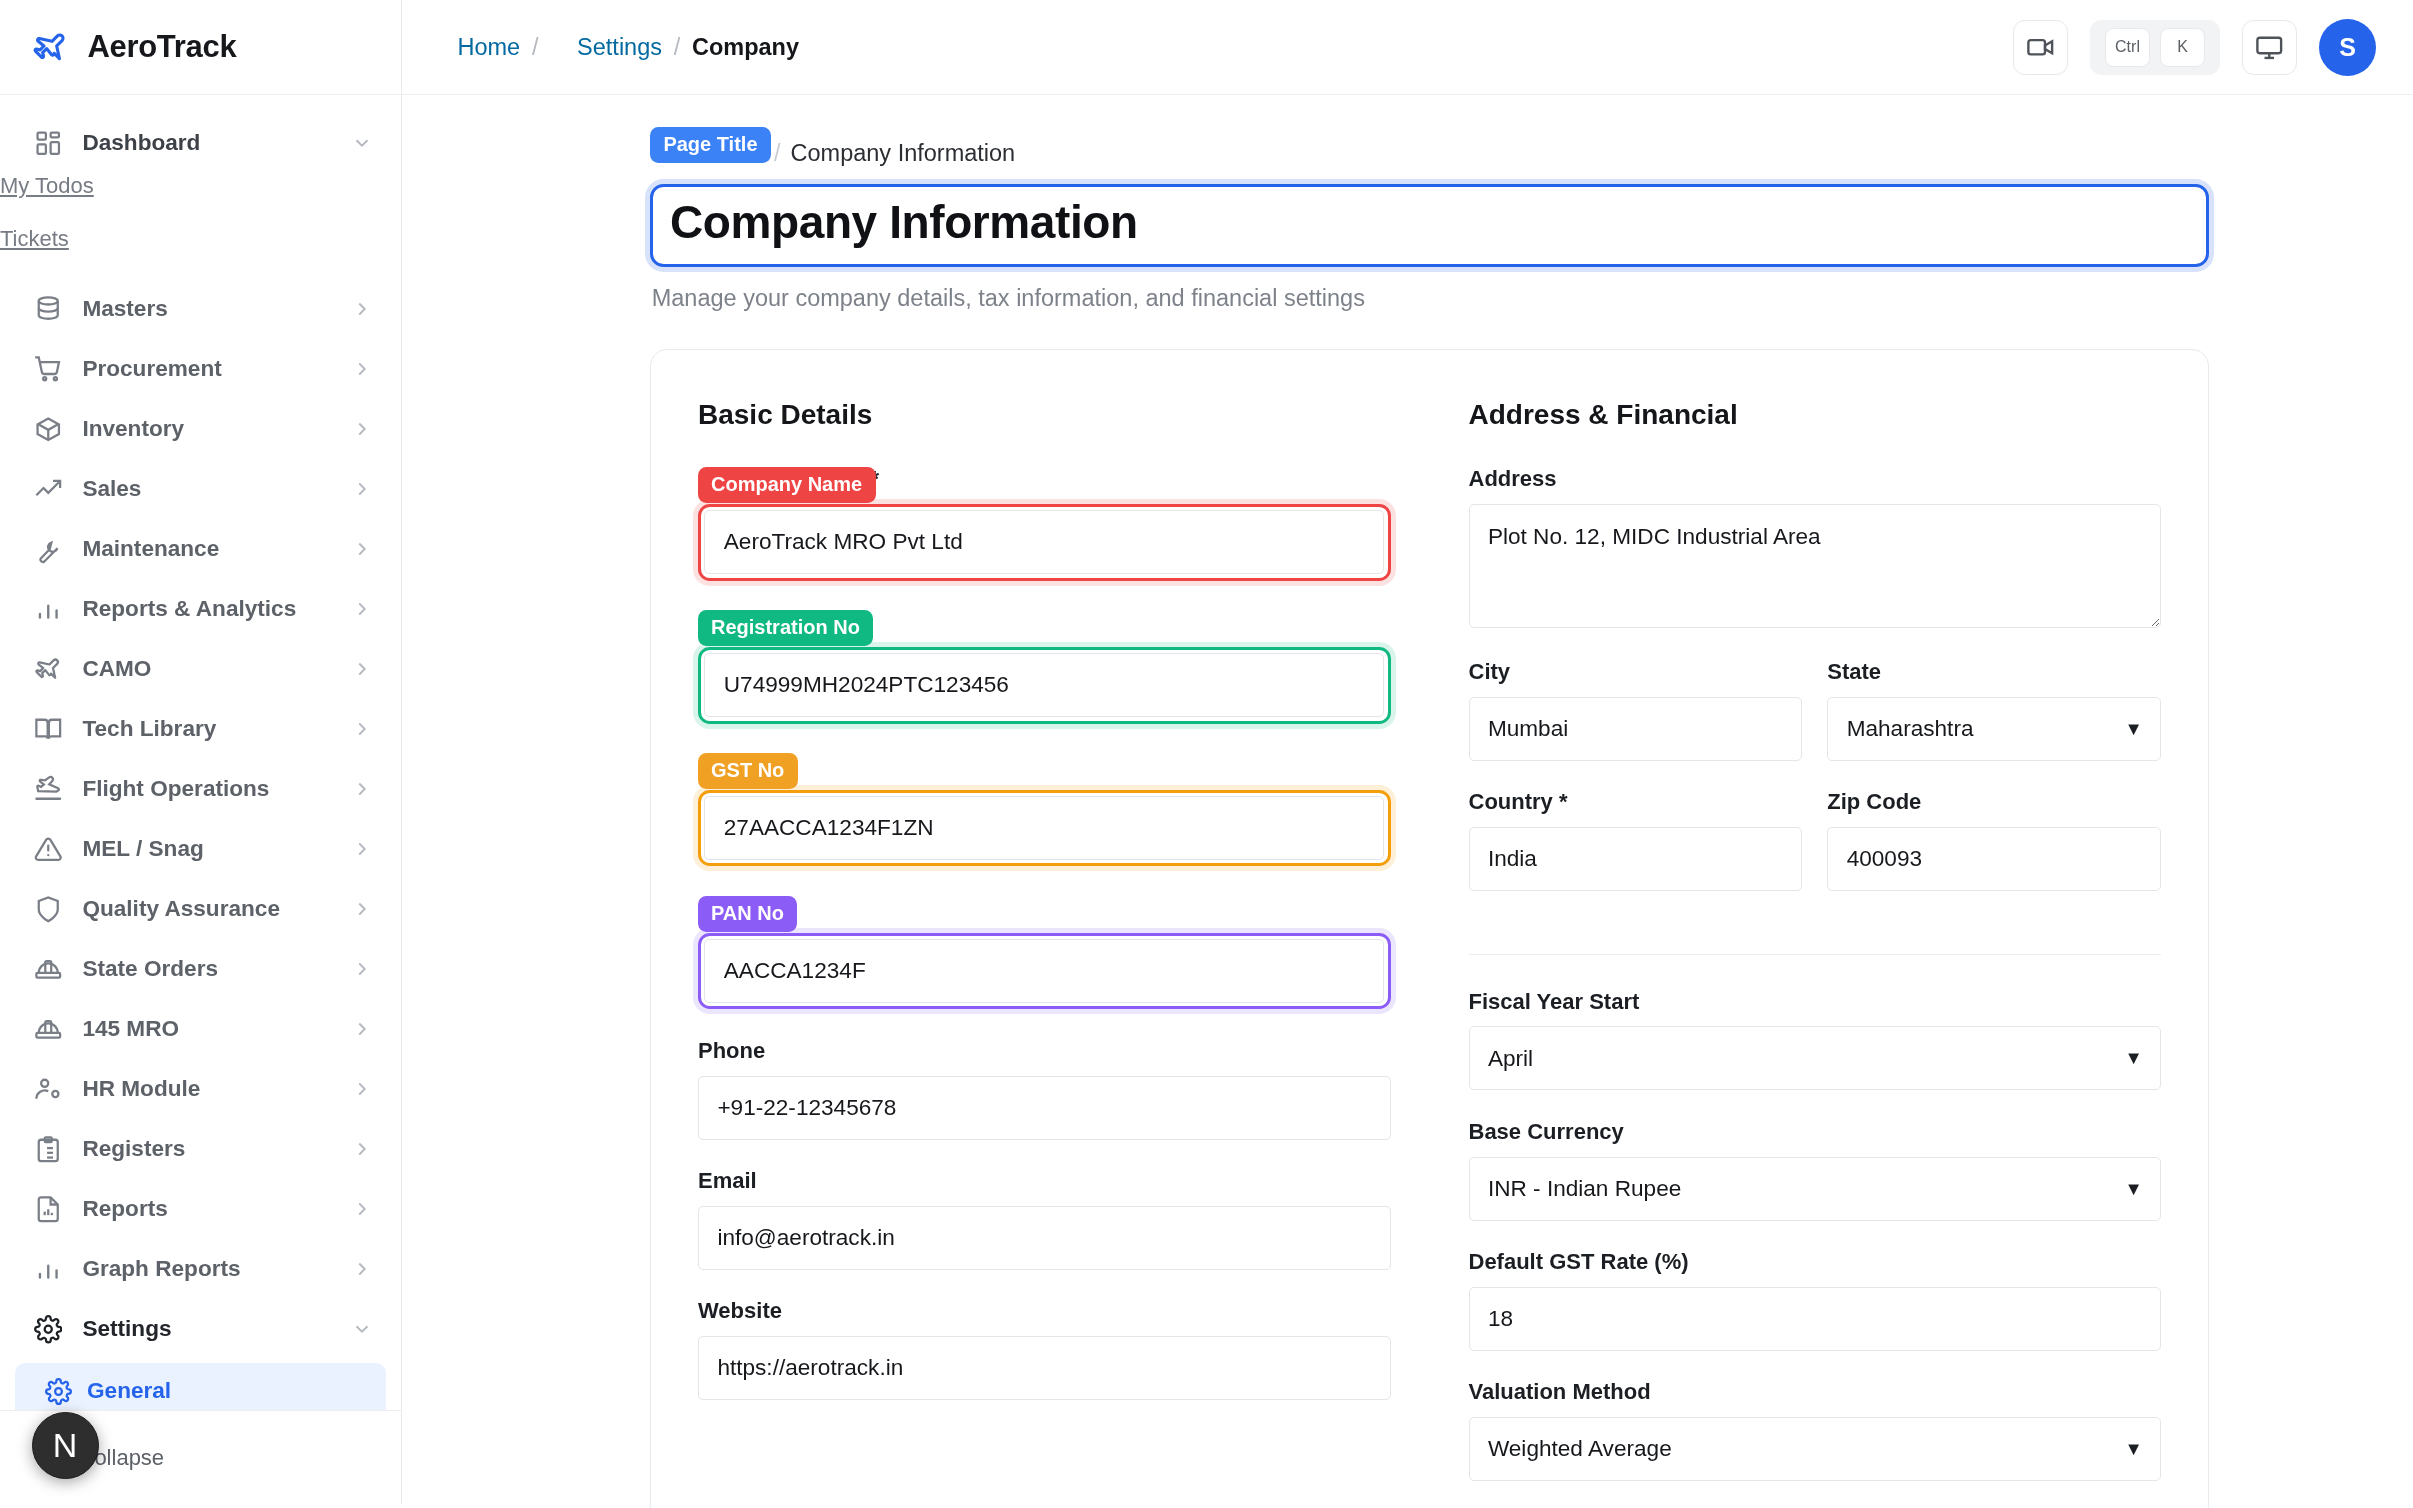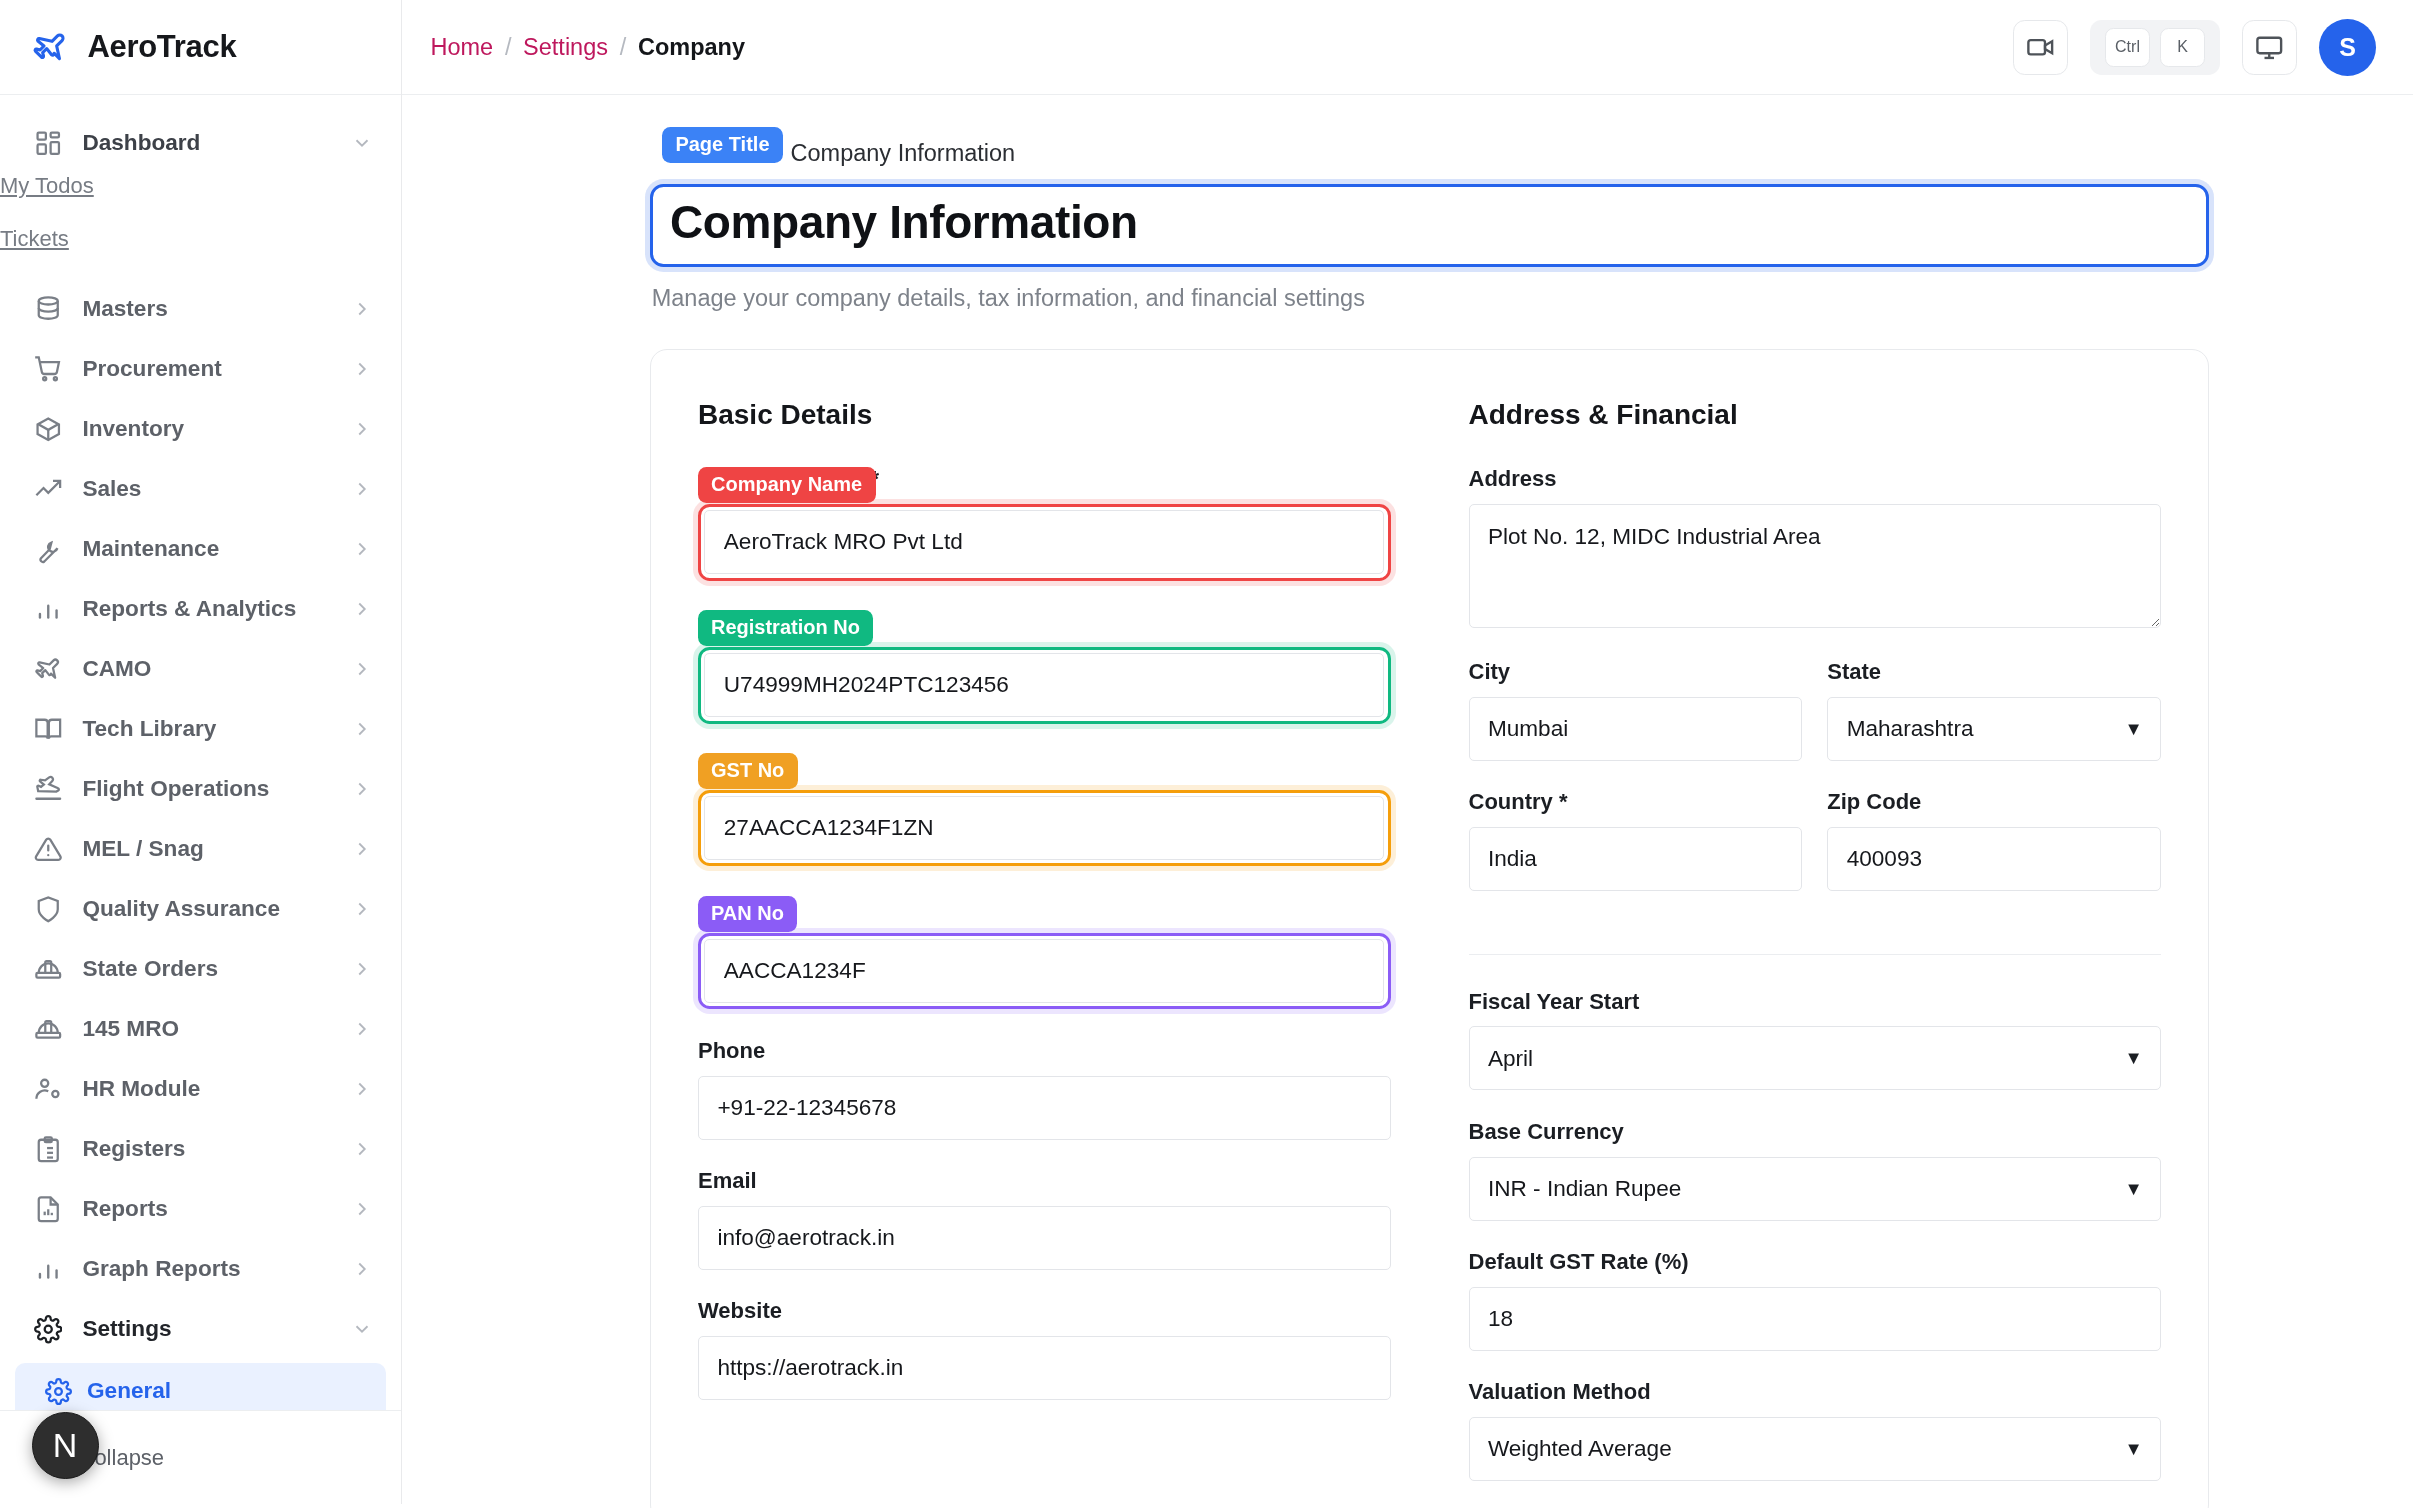--- a/index.html
+++ b/index.html
@@ -97,21 +97,21 @@
   .main { flex:1 1 auto; height:1508px; display:flex; flex-direction:column; background:#ffffff; overflow:hidden; }
 
   .topbar {
     height:95px; flex:0 0 95px;
     border-bottom:1.7px solid #eceef0;
     display:flex; align-items:center; justify-content:space-between;
     padding: 0 37px 0 28.5px;
     background:#fff;
   }
   .crumbs { display:flex; align-items:center; gap:11.7px; font-size:23.5px; }
-  .crumbs .c { color:#be185d; cursor:pointer; }
+  .crumbs .c { color:#0369a1; cursor:pointer;margin-left:27px; }
   .crumbs .sep { color:#b5b9c0; }
   .crumbs .cur { color:#14161a; font-weight:700; }
 
   .topright { display:flex; align-items:center; gap:22px; }
   .tbtn {
     width:55px; height:55px; border:1.7px solid #e6e8eb; border-radius:11.7px;
     background:#fff; display:flex; align-items:center; justify-content:center;
     color:#4e5359; cursor:pointer;
   }
   .tbtn svg { width:28.5px; height:28.5px; display:block; }
@@ -136,21 +136,21 @@
   .content-inner { width: 1559px; margin-left: 248px; }
 
   
   .page-head { position:relative; }
   .crumb-line {
     display:flex; align-items:center; gap:10px;
     font-size:23.5px; color:#2b2e33; height:37px; padding-left:124px;
   }
   .crumb-line .slash { color:#c9ccd1; }
   .tag-page-title {
-    position:absolute; left:12px; top:-8.4px;
+    position:absolute; left:0; top:-8.4px;
     background:#3b82f6; color:#fff;
     font-size:20px; font-weight:700;
     padding:6.7px 13.4px; border-radius:8.4px;
     z-index:20; white-space:nowrap;
   }
   .title-box {
     margin-top:11.7px;
     border:3.4px solid #2563eb; border-radius:13.4px;
     box-shadow:0 0 0 5px rgba(37,99,235,.18);
     padding:11.7px 17px 17px 17px;

